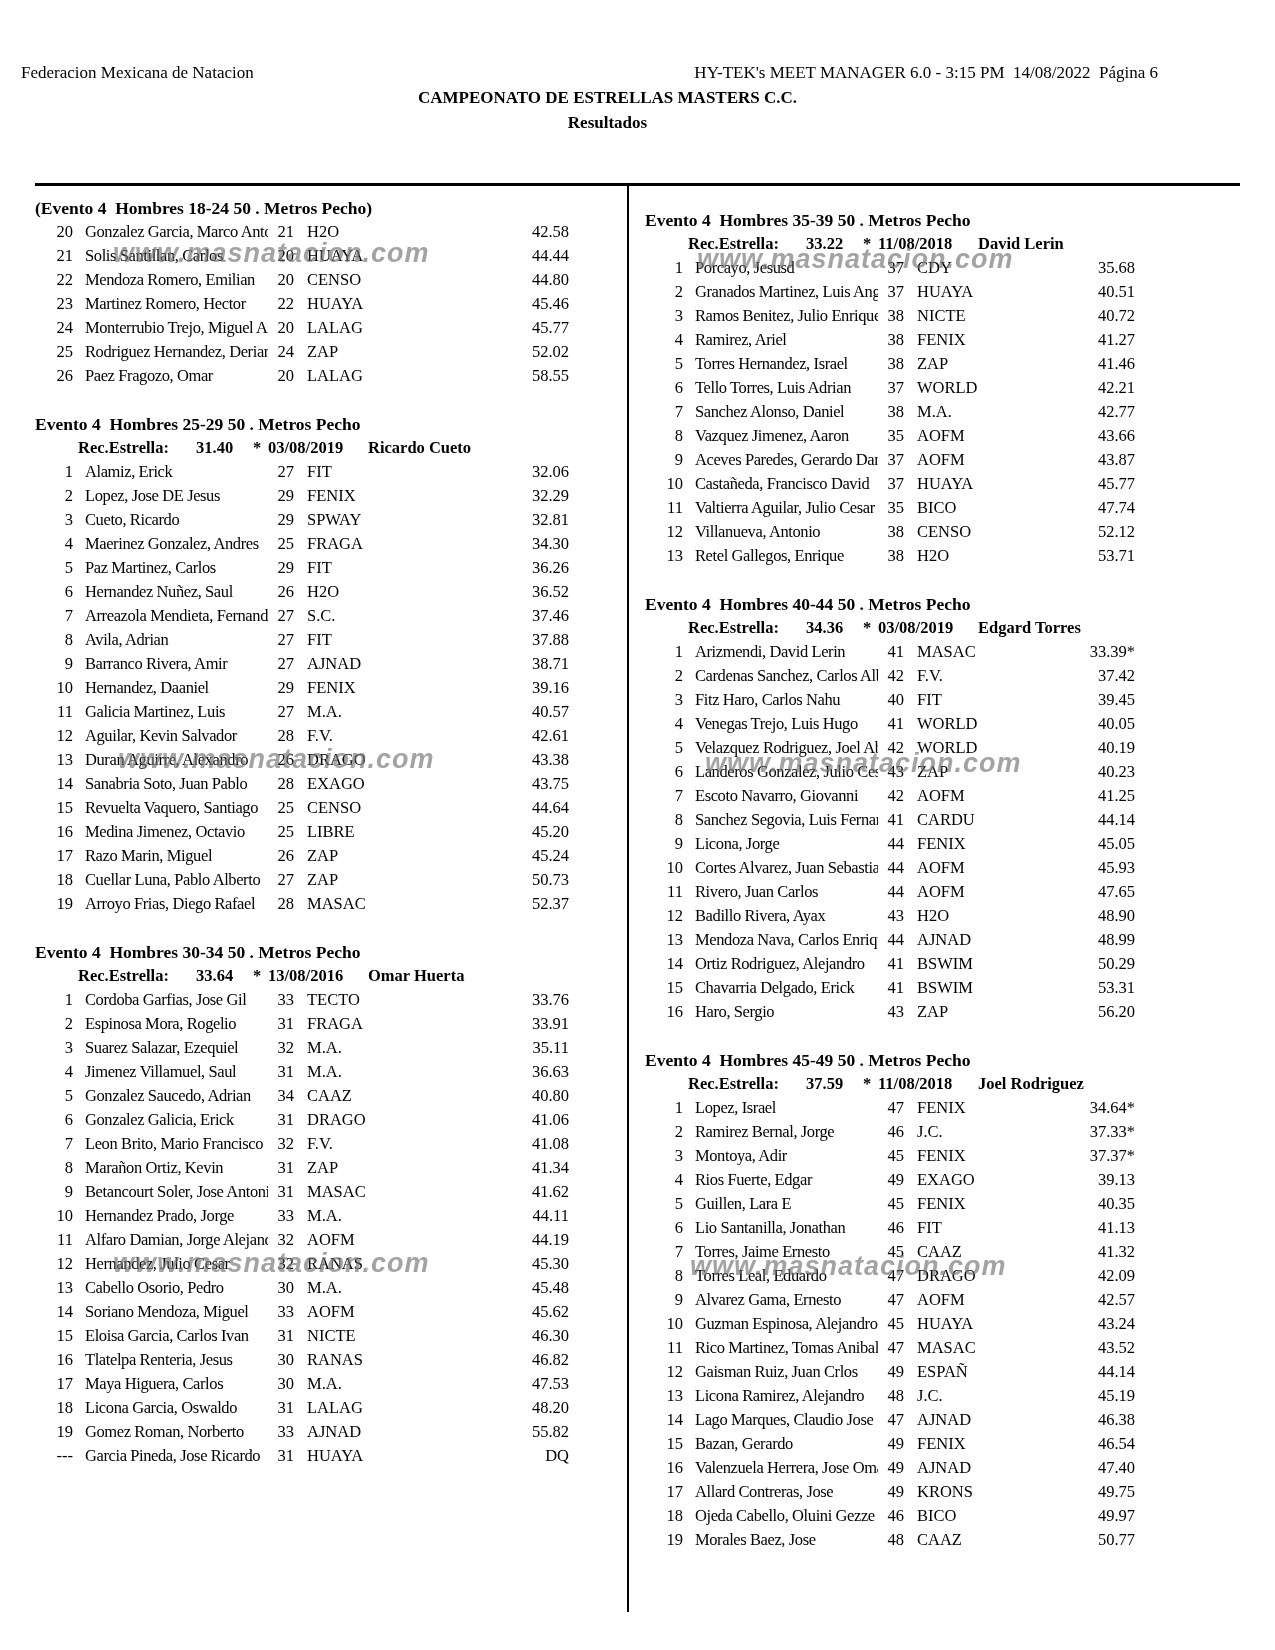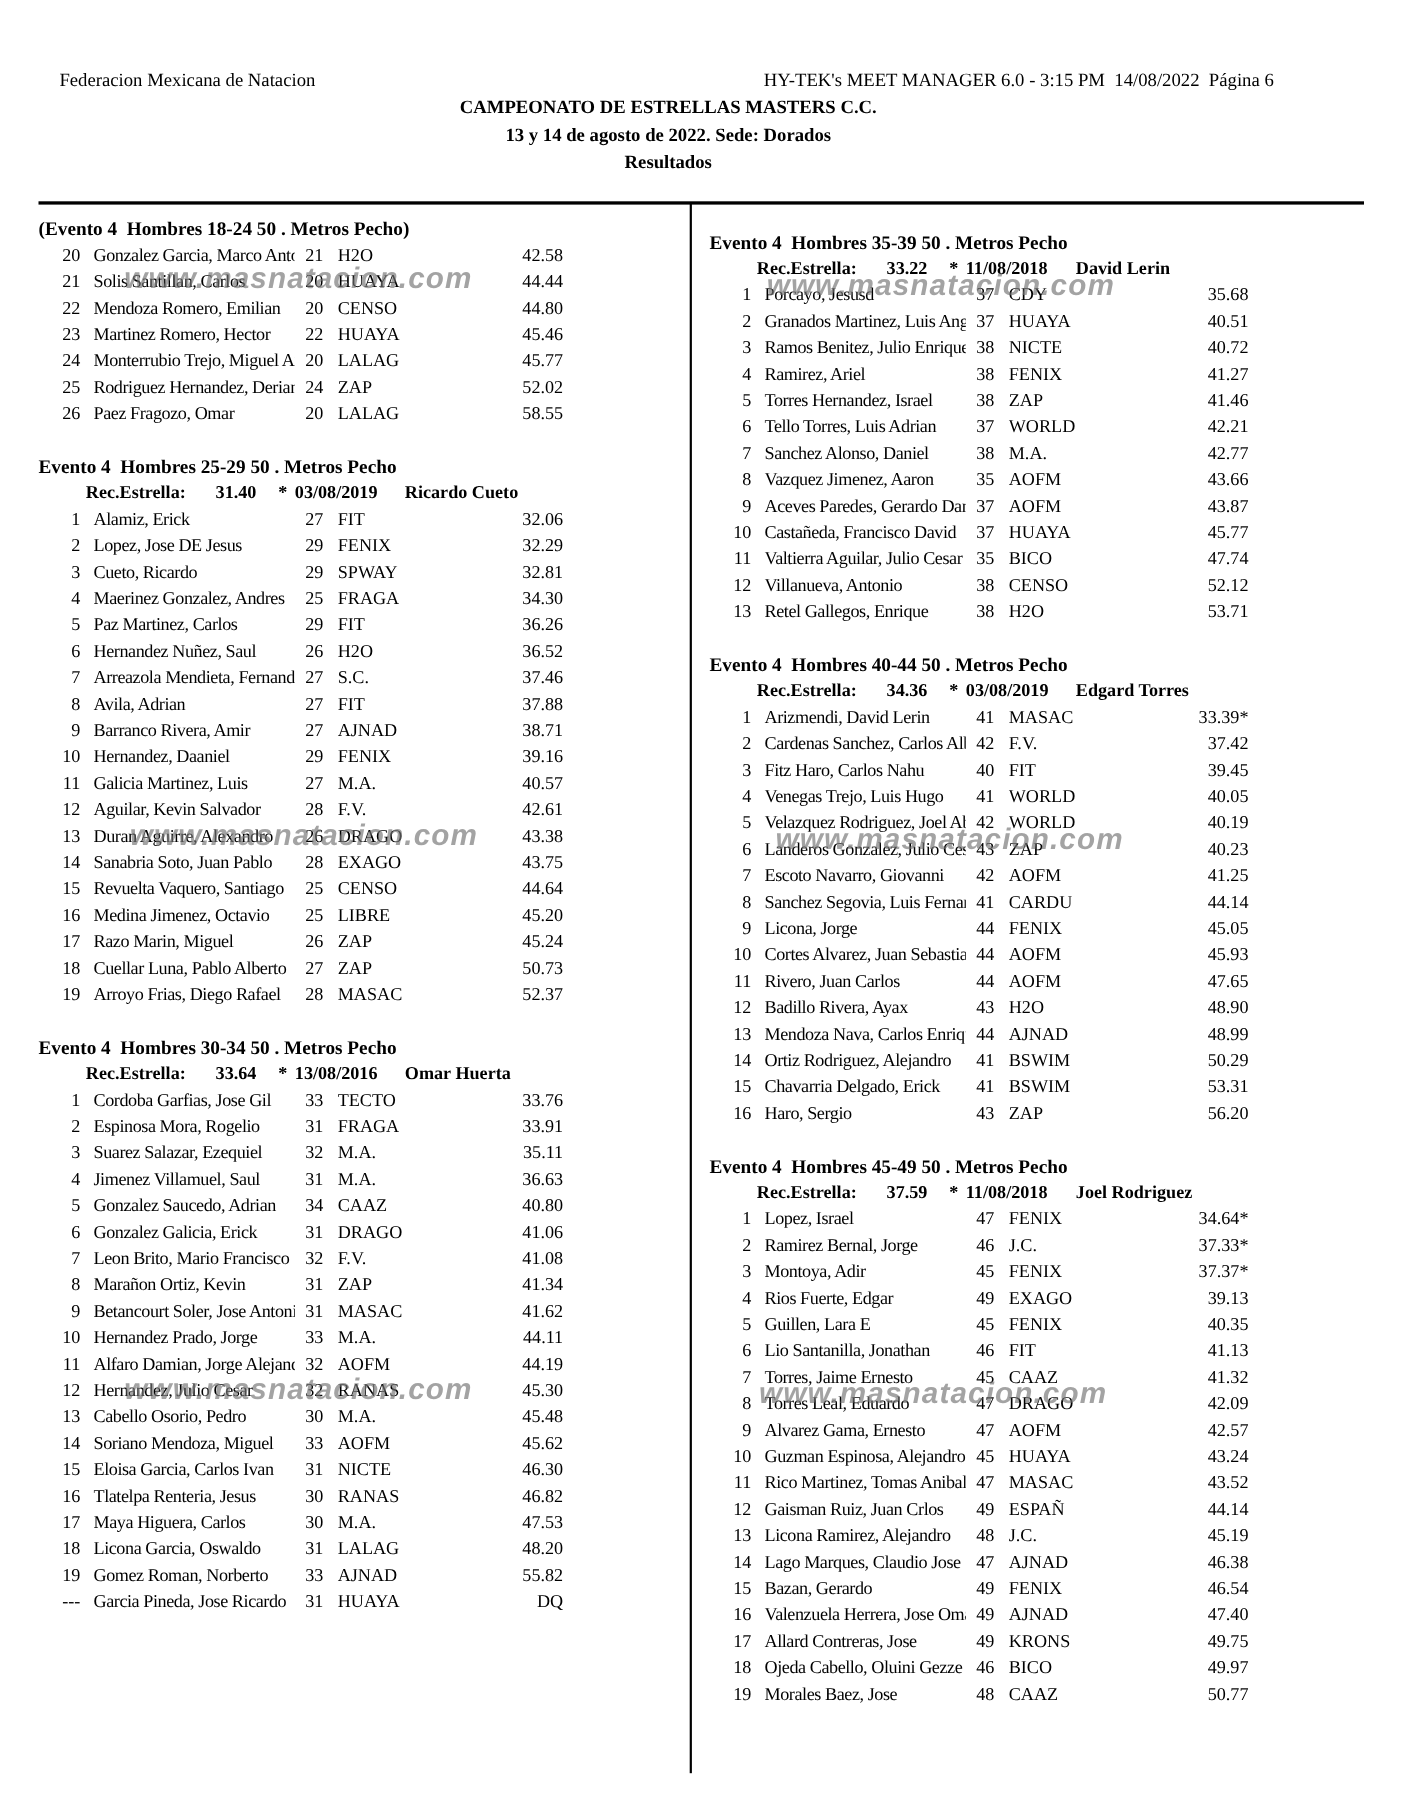--- a/index.html
+++ b/index.html
@@ -4,41 +4,41 @@
 <style>
   html,body { margin:0; padding:0; background:#ffffff; }
   .page {
     position:relative; width:1275px; height:1650px; background:#ffffff;
     font-family:"Liberation Serif","DejaVu Serif",serif; color:#000;
     overflow:hidden;
   }
   
   .header { position:absolute; top:60px; left:0; width:1275px; }
   .hline { height:25px; line-height:25px; font-size:17px; white-space:pre; }
-  .org-line { display:flex; justify-content:space-between; padding-left:54px; padding-right:117px; }
+  .org-line { display:flex; justify-content:space-between; padding-left:21px; padding-right:117px; }
   .centered { text-align:center; font-weight:bold; margin-right:60px; }
   .rule { position:absolute; top:183px; left:35px; width:1205px; height:3px; background:#000; }
   .vdivider { position:absolute; top:185px; left:627px; width:2px; height:1427px; background:#000; }
   
   .col { position:absolute; }
   .col-left  { top:196px; left:35px;  width:592px; }
   .col-right { top:208px; left:645px; width:595px; }
   .section { margin:0; }
   .section + .section { margin-top:24px; }
   .section-title { height:24px; line-height:24px; font-weight:bold; font-size:17.5px; white-space:pre; }
   .rec-line {
     display:grid; height:24px; line-height:24px; font-weight:bold; font-size:16.5px;
     grid-template-columns:43px 118px 50px 22px 100px auto; white-space:pre;
   }
   .rec-star { text-align:center; }
   .row {
     display:grid; height:24px; line-height:24px; font-size:16.5px;
     grid-template-columns:38px 12px 183px 26px 13px 1fr 70px;
   }
-  .col-left  .row { padding-right:115px; }
+  .col-left  .row { padding-right:58px; }
   .col-right .row { padding-right:105px; }
   .place { grid-column:1; text-align:right; }
   .name  { grid-column:3; white-space:nowrap; overflow:hidden; letter-spacing:-0.4px; }
   .age   { grid-column:4; text-align:right; }
   .team  { grid-column:6; white-space:nowrap; overflow:hidden; }
   .time  { grid-column:7; text-align:right; }
   
   .wm {
     position:absolute; font-family:"Liberation Sans","DejaVu Sans",sans-serif;
     font-size:27px; font-weight:bold; color:#737373; opacity:0.65;
@@ -55,21 +55,20 @@
 <body>
 
 <div class="page">
 
   <div class="header">
     <div class="hline org-line">
       <span>Federacion Mexicana de Natacion</span>
       <span>HY-TEK's MEET MANAGER 6.0 - 3:15 PM  14/08/2022  Página 6</span>
     </div>
     <div class="hline centered">CAMPEONATO DE ESTRELLAS MASTERS C.C.</div>
-    <div class="hline centered">13 y 14 de agosto de 2022. Sede: Dorados</div>
     <div class="hline centered">Resultados</div>
   </div>
 
   <div class="rule"></div>
   <div class="vdivider"></div>
 
   <div class="col col-left" id="col-left">
       <div class="section">
         <div class="section-title">(Evento 4  Hombres 18-24 50 . Metros Pecho)</div>
         <div class="row">

